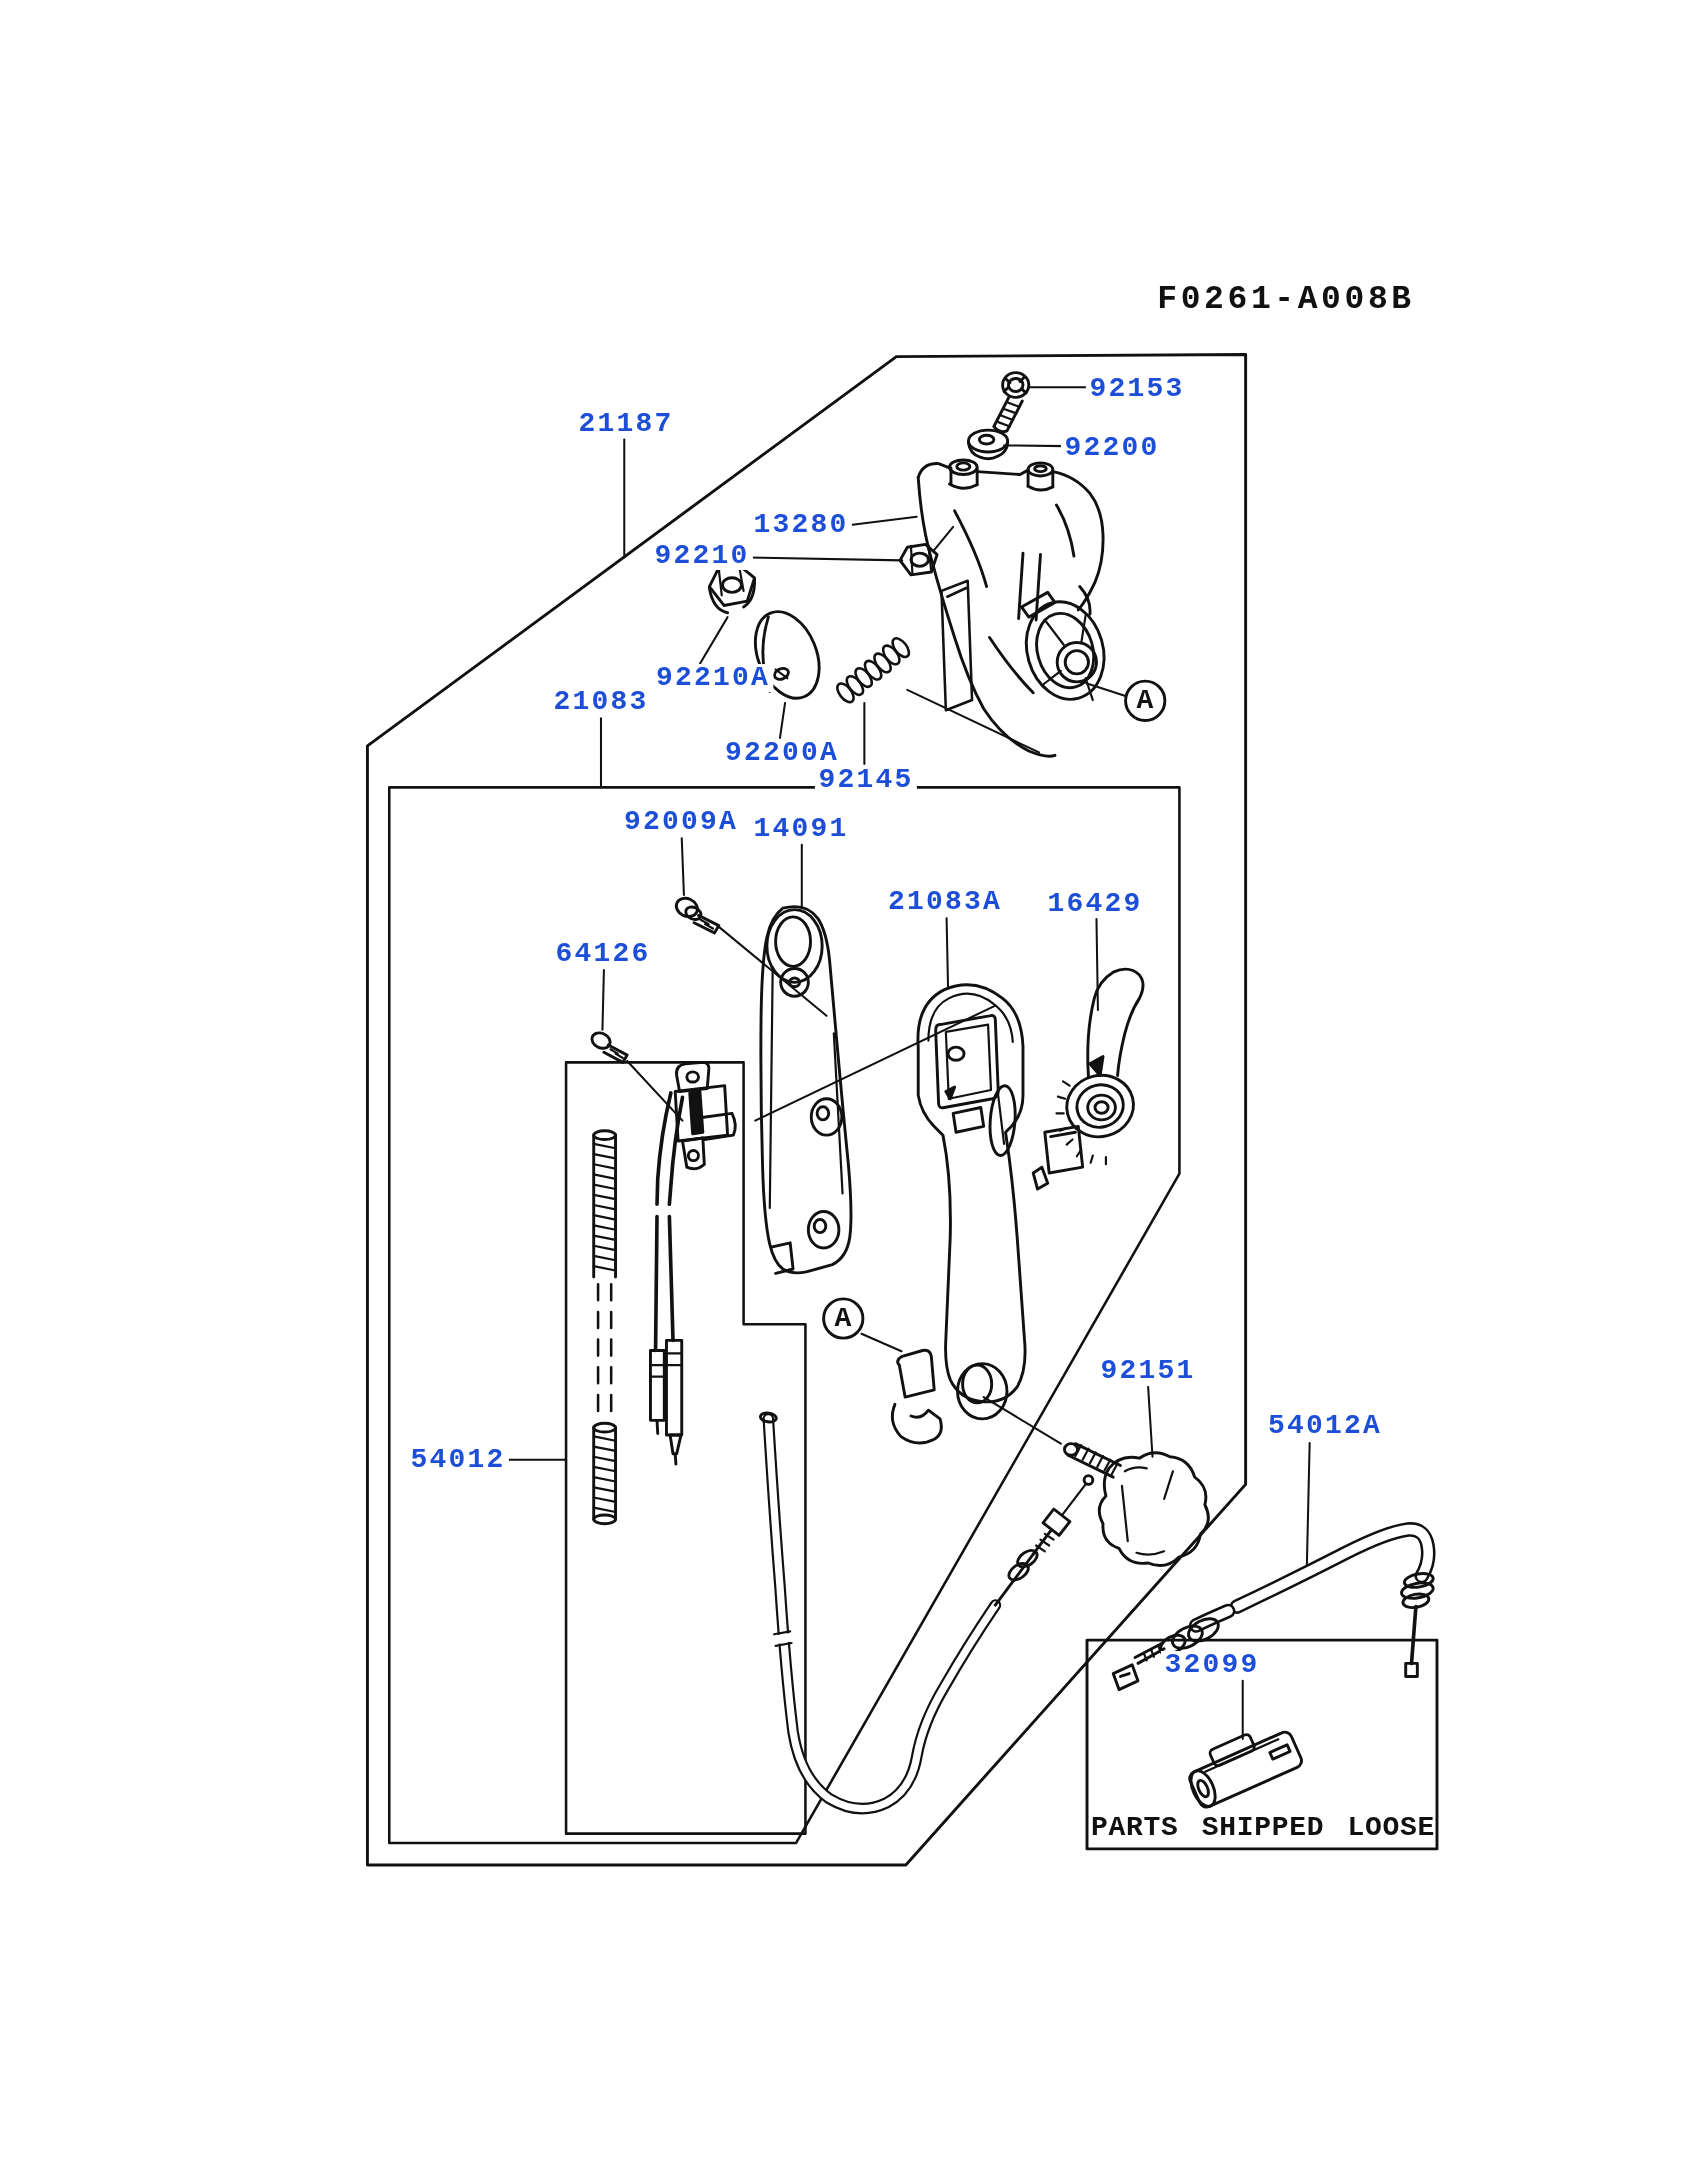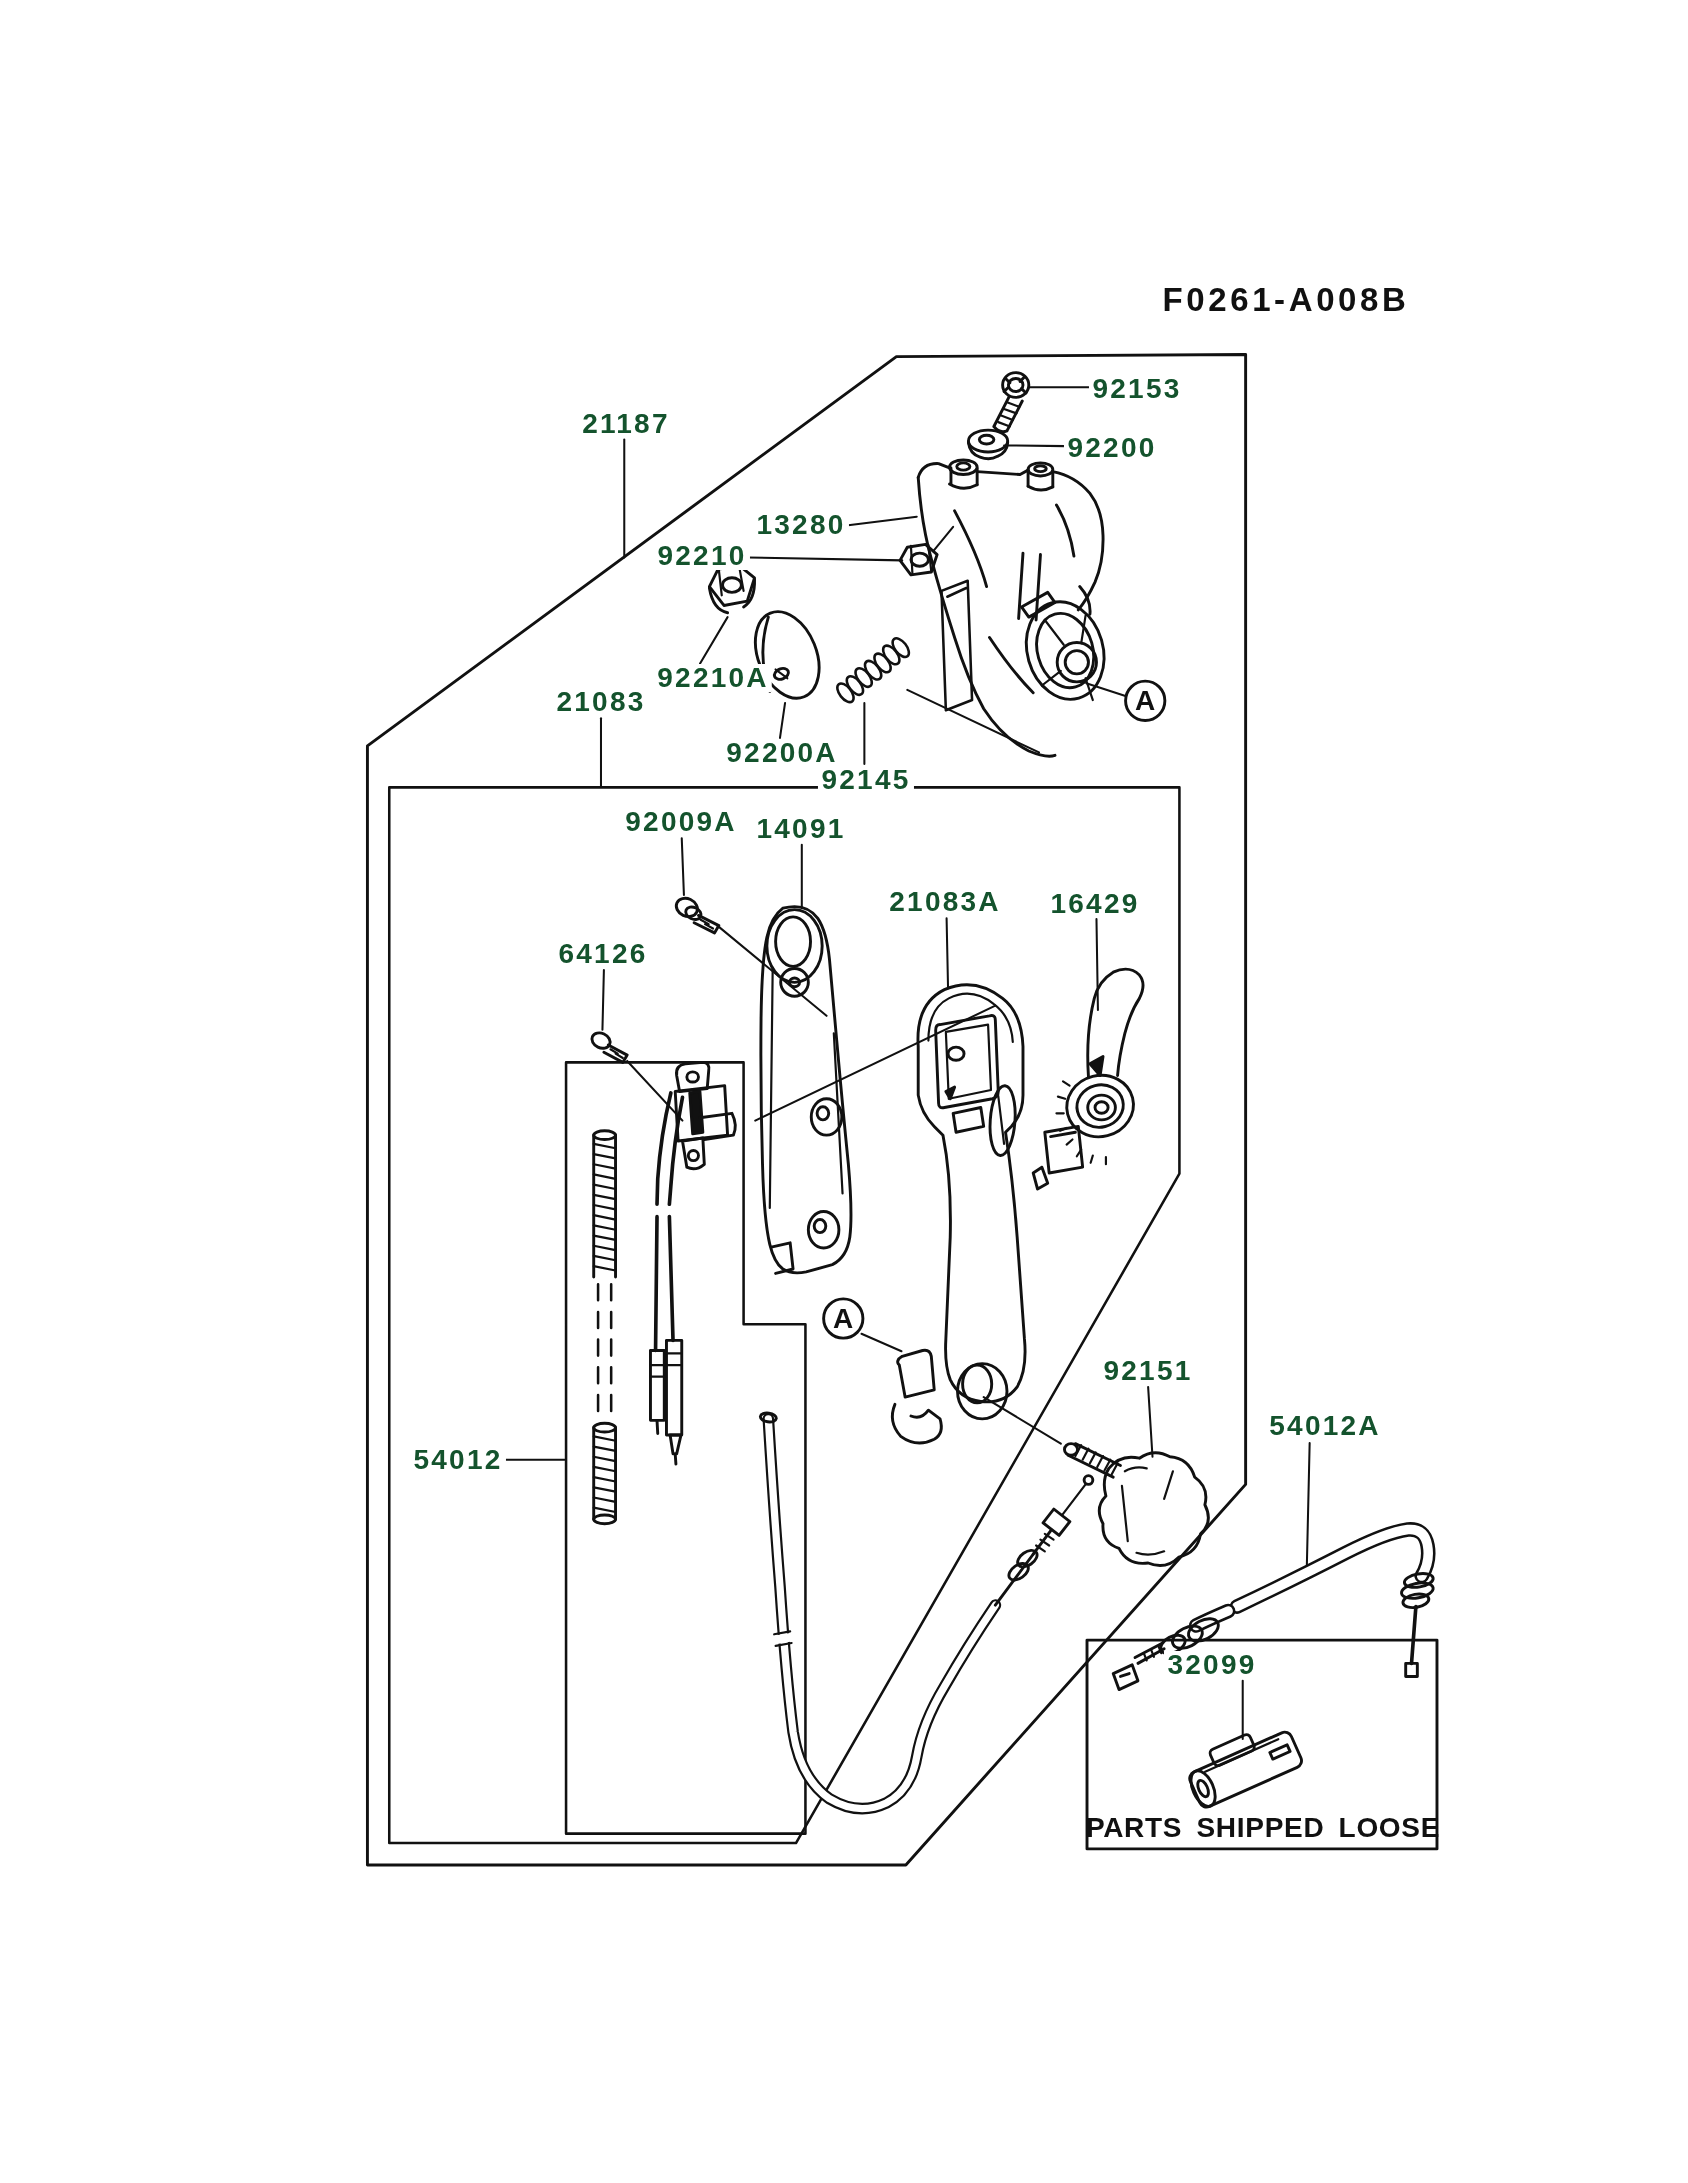--- a/index.html
+++ b/index.html
@@ -1,20 +1,20 @@
 <!DOCTYPE html>
 <html style="font-size:11.6px"><head>
 <meta charset="utf-8">
 <style>
   html,body{margin:0;padding:0;background:#ffffff;}
   #stage{position:relative;width:1688px;height:2183px;background:#ffffff;overflow:hidden;
-         font-family:Liberation Sans, sans-serif;}
+         font-family:Liberation Mono, monospace;}
   #art{position:absolute;left:0;top:0;}
   .plabel{position:absolute;transform:translate(-50%,-50%);font-weight:bold;font-size:28px;
-          letter-spacing:2.2px;color:#14532d;background:#fff;padding:0 3.6px;white-space:nowrap;line-height:1;}
+          letter-spacing:2.2px;color:#1d4ed8;background:#fff;padding:0 3.6px;white-space:nowrap;line-height:1;}
   .amarker{position:absolute;transform:translate(-50%,-50%);font-weight:bold;font-size:28px;
            color:#111;line-height:1;}
   .title{position:absolute;transform:translate(-50%,-50%);font-weight:bold;font-size:33px;
          letter-spacing:3.6px;color:#111;white-space:nowrap;line-height:1;}
   .caption{position:absolute;transform:translate(-50%,-50%);font-weight:bold;font-size:28px;
            letter-spacing:0.7px;word-spacing:5.8px;color:#111;white-space:nowrap;line-height:1;}
 </style>
 </head>
 <body>
 

